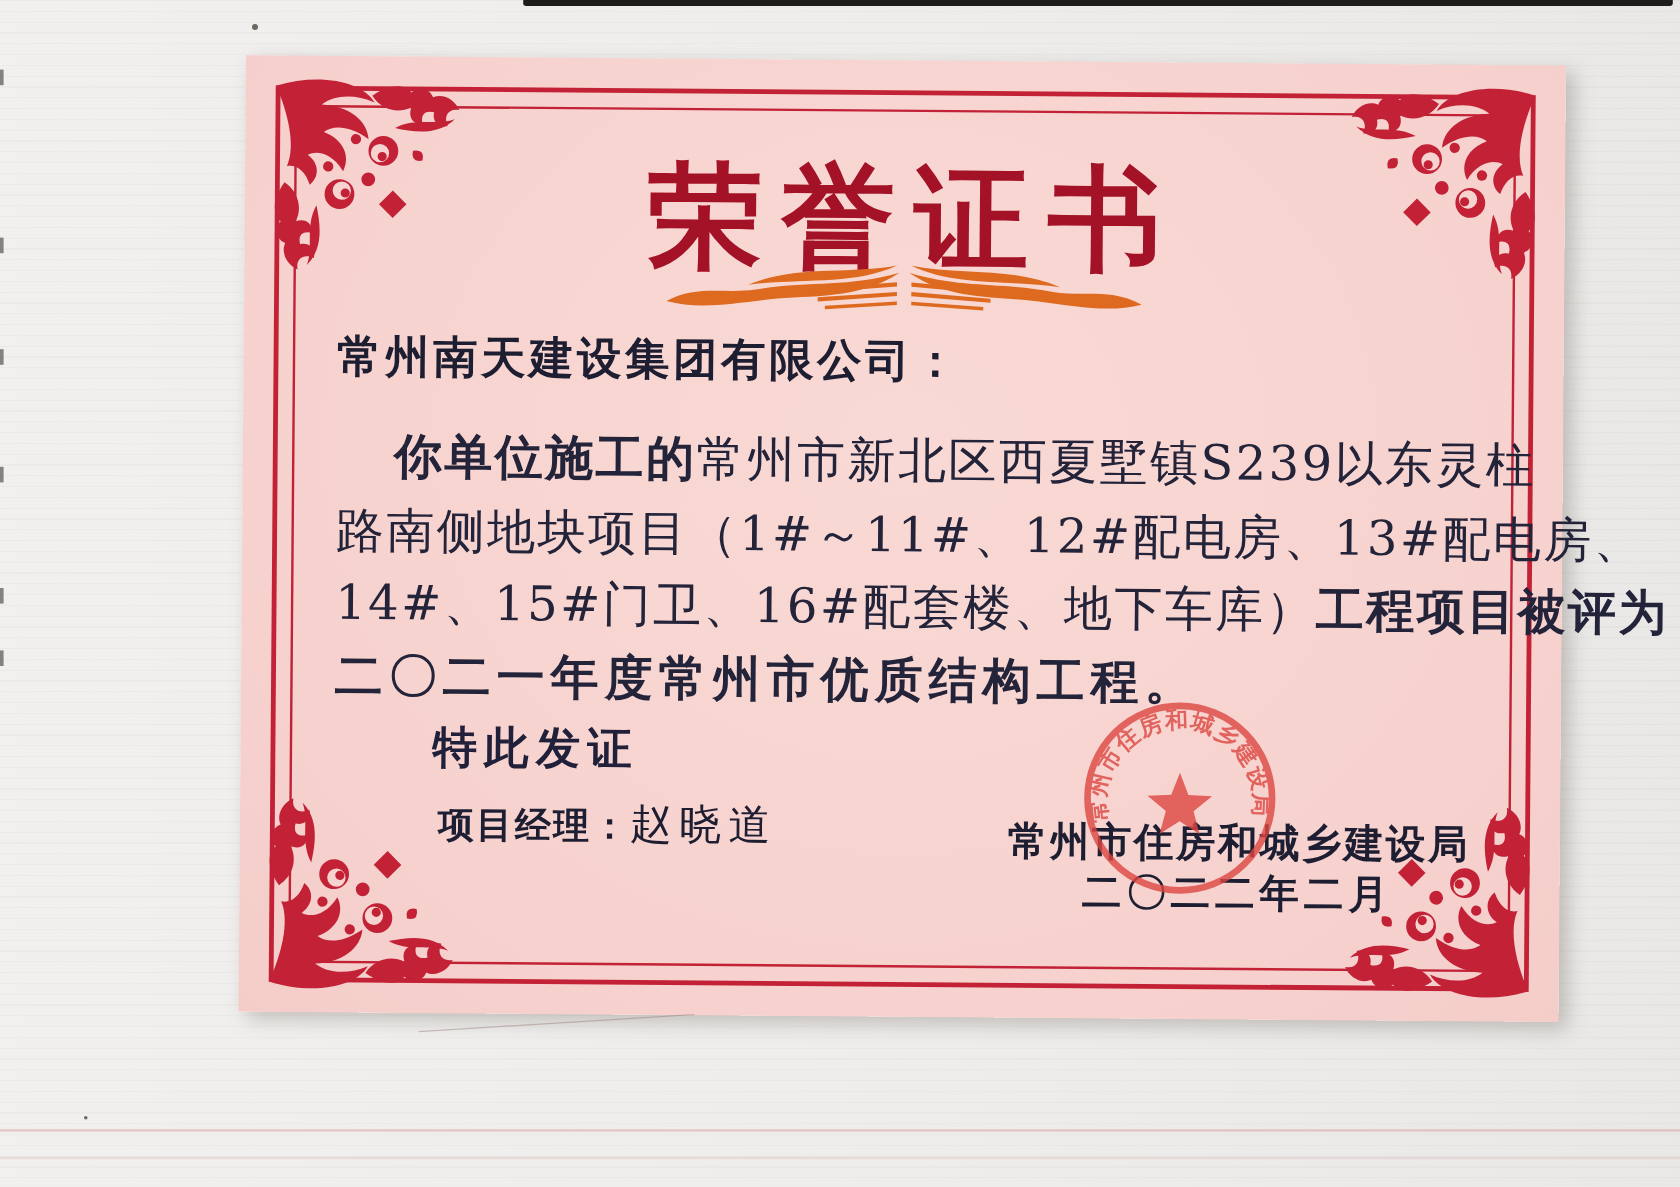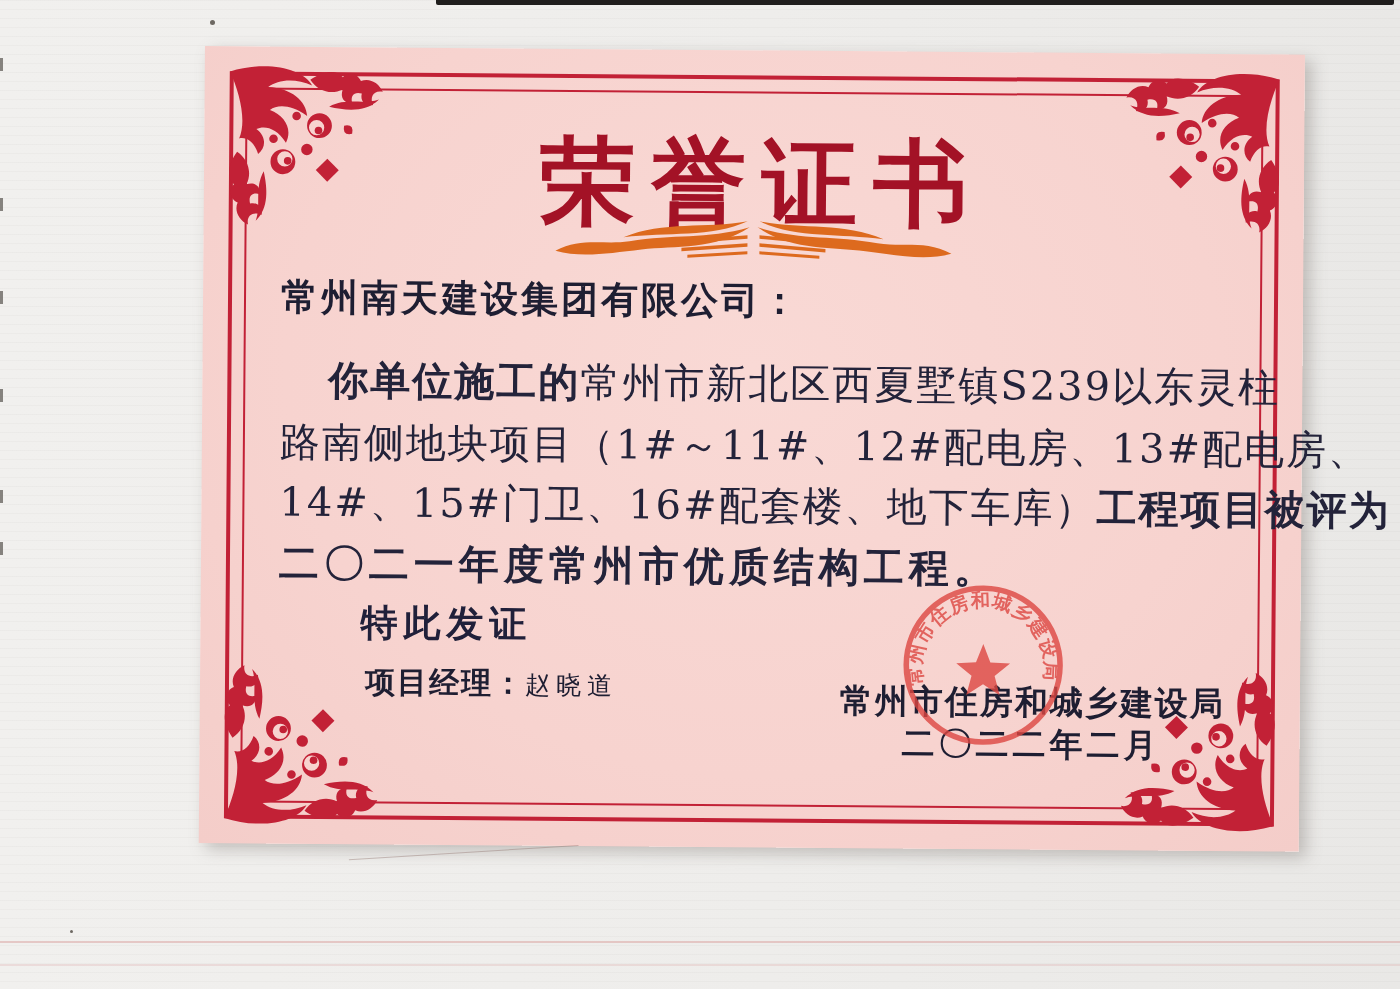--- a/index.html
+++ b/index.html
@@ -63,21 +63,21 @@
   .l1{top:306px;padding-left:48px;}
   .l2{top:368px;}
   .l3{top:428px;}
   .l4{top:489px;letter-spacing:5px;}
   .closing{
     left:160px;top:551px;font-size:37px;font-weight:bold;letter-spacing:6px;
     font-family:"DejaVu Serif",serif;color:#20203a;
   }
   .manager{left:165px;top:615px;font-size:30px;color:#1e1e32;}
   .manager .label{font-weight:bold;font-family:"DejaVu Sans",sans-serif;letter-spacing:2px;}
-  .manager .name{font-family:Liberation Mono, monospace;font-size:25px;letter-spacing:6px;}
+  .manager .name{font-family:Liberation Mono, monospace;font-size:35px;letter-spacing:6px;}
   .issuer-name{
     left:640px;top:628px;font-size:33px;font-weight:bold;letter-spacing:2px;
     font-family:"DejaVu Serif",serif;color:#1e1e32;
   }
   .issue-date{
     left:702px;top:670px;font-size:33px;font-weight:bold;letter-spacing:4px;
     font-family:"DejaVu Serif",serif;color:#1e1e32;
   }
   .seal{position:absolute;left:697px;top:527px;width:172px;height:172px;opacity:.8;}
   .crease{

